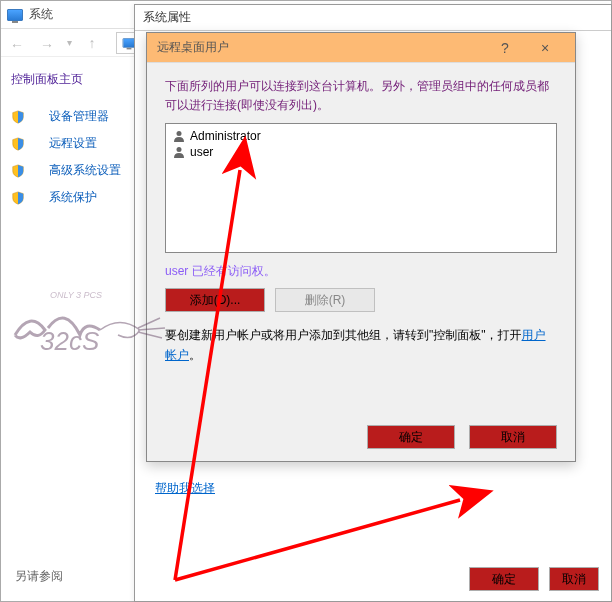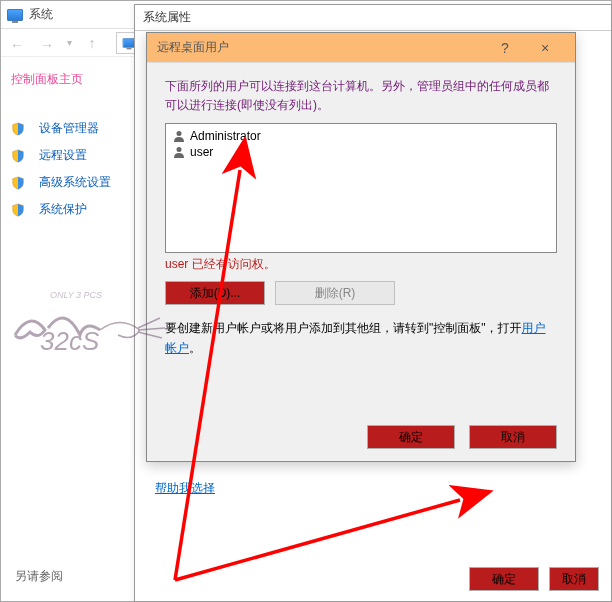--- a/index.html
+++ b/index.html
@@ -12,22 +12,22 @@
   .mon-icon::after { content:""; position:absolute; bottom:-3px; left:4px; width:6px; height:2px; background:#888; }
   .sys-title { font-size: 12px; color: #444; }
   .sys-nav { display: flex; align-items: center; height: 28px; padding: 0 6px; gap: 10px; border-bottom: 1px solid #eee; }
   .nav-arrow { width: 20px; height: 20px; color: #bbb; display:flex; align-items:center; justify-content:center; font-size:14px; }
   .nav-drop { color:#bbb; font-size:10px; }
   .nav-up { color:#bbb; }
   .nav-addr { display:flex; align-items:center; border:1px solid #ccc; height:22px; margin-left:4px; padding:0 4px; flex:0 0 20px; background:#fff;}
   
   .sys-body { display:flex; height: calc(100% - 56px); }
   .sys-side { width: 140px; padding: 14px 10px; }
-  .side-home { color:#ec4899; margin-bottom: 32px; display:block; }
-  .side-link { display:flex; align-items:center; gap:14px; color:#0a5dba; margin-bottom: 10px; cursor:pointer; }
+  .side-home { color:#4c1d95; margin-bottom: 20px; display:block; }
+  .side-link { display:flex; align-items:center; gap:24px; color:#0a5dba; margin-bottom: 10px; cursor:pointer; }
   .shield { width:14px; height:14px; display:inline-block; }
   .shield svg { width:14px; height:14px; display:block; }
   .see-also { position:absolute; left:14px; bottom:16px; color:#666; }
 
   
   .props-win { position:absolute; left:134px; top:4px; width:478px; height:598px; background:#fff; border:1px solid #999; box-shadow:-2px 0 4px rgba(0,0,0,.05); }
   .props-titlebar { height:26px; display:flex; align-items:center; padding:0 8px; border-bottom:1px solid #ccc; font-size:12px; color:#333; }
   .props-body { position:relative; height:calc(100% - 26px); }
   .props-footer { position:absolute; bottom:10px; right:12px; display:flex; gap:10px; }
   .btn { height:24px; min-width:70px; padding:0 12px; background:#b91c1c; border:1px solid #adadad; color:#000; font-size:12px; cursor:pointer; }
@@ -38,21 +38,21 @@
   .rdu-win { position:absolute; left:146px; top:32px; width:430px; height:430px; background:#f0f0f0; border:1px solid #888; box-shadow:0 4px 12px rgba(0,0,0,.2); }
   .rdu-titlebar { height:30px; background:#fdba74; border-bottom:1px solid #ddd; display:flex; align-items:center; padding:0 10px; color:#555; }
   .rdu-title { flex:1; }
   .rdu-help { width:40px; text-align:center; color:#555; cursor:pointer; font-size:14px; }
   .rdu-close { width:40px; text-align:center; color:#555; cursor:pointer; font-size:14px; }
   .rdu-body { padding:14px 18px 12px; position:relative; height:calc(100% - 30px); }
   .rdu-desc { line-height:1.6; color:#701a75; margin-bottom:8px; }
   .user-list { background:#fff; border:1px solid #888; height:130px; padding:4px 6px; font-family: Tahoma, sans-serif; }
   .user-item { display:flex; align-items:center; gap:4px; height:16px; font-size:12px; }
   .user-icon { width:14px; height:14px; display:inline-flex; align-items:center; justify-content:center; }
-  .access-note { margin-top:3px; color:#b91c1c; }
+  .access-note { margin-top:10px; color:#8b5cf6; }
   .rdu-btnrow { display:flex; gap:10px; margin-top:8px; }
   .btn-disabled { color:#888; background:#e8e8e8; border-color:#c0c0c0; cursor:default; }
   .rdu-create { margin-top:14px; line-height:1.6; }
   .link { color:#0066cc; text-decoration:underline; cursor:pointer; }
   .rdu-footer { position:absolute; bottom:12px; right:18px; display:flex; gap:14px; }
 
   
   .arrow-svg { position:absolute; left:0; top:0; width:612px; height:602px; pointer-events:none; }
 
   
@@ -157,21 +157,21 @@
               <circle cx="7" cy="4.5" r="2.5" fill="#666"></circle>
               <path d="M2 13 Q2 8 7 8 Q12 8 12 13 Z" fill="#666"></path>
             </svg>
           </span>
         <span>user</span>
       </div>
     </div>
     <div class="access-note">user 已经有访问权。</div>
     <div class="rdu-btnrow">
       <button class="btn" style="width:100px">添加(D)...</button>
-      <button class="btn btn-disabled" style="width:120px">删除(R)</button>
+      <button class="btn btn-disabled" style="width:100px">删除(R)</button>
     </div>
     <div class="rdu-create">
       <span>要创建新用户帐户或将用户添加到其他组，请转到"控制面板"，打开</span><span class="link">用户帐户</span><span>。</span>
     </div>
     <div class="rdu-footer">
       <button class="btn" style="width:88px">确定</button>
       <button class="btn" style="width:88px">取消</button>
     </div>
   </div>
 </div>

